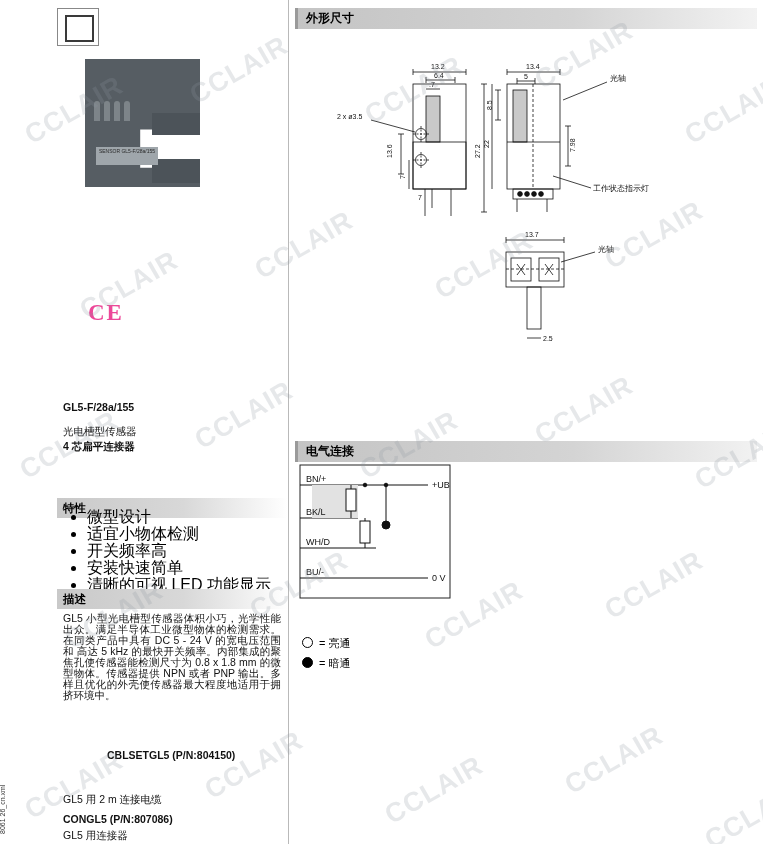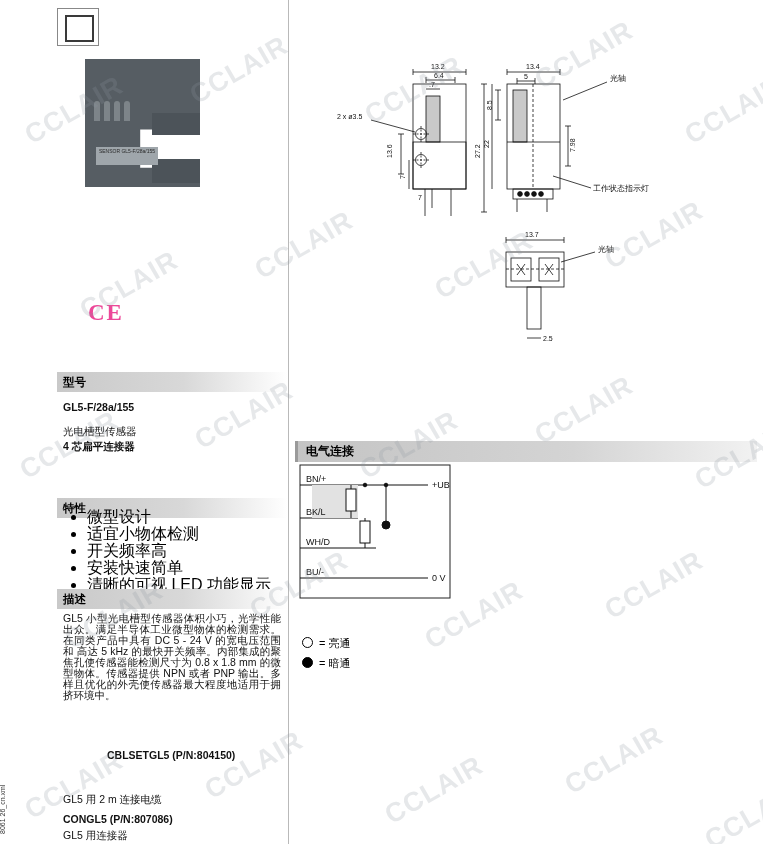--- a/index.html
+++ b/index.html
@@ -208,21 +208,20 @@
       <div class="sensor-fork-bot"></div>
       <div class="sensor-label">SENSOR GL5-F/28a/155</div>
       <div class="pin" style="left:34px; top:46px;"></div>
       <div class="pin" style="left:44px; top:46px;"></div>
       <div class="pin" style="left:54px; top:46px;"></div>
       <div class="pin" style="left:64px; top:46px;"></div>
     </div>
 
     <div class="ce-mark">CE</div>
 
-    <div class="sec-head" style="top:372px;">型号</div>
     <div class="left-text bold" style="top:400px;">GL5-F/28a/155</div>
     <div class="left-text" style="top:424px;">光电槽型传感器</div>
     <div class="left-text" style="top:439px;font-weight:bold;">4 芯扁平连接器</div>
 
     <div class="sec-head" style="top:498px;">特性</div>
     <ul class="feat" style="position:absolute; left:63px; top:500px; width:220px;">
       <li>微型设计</li>
       <li>适宜小物体检测</li>
       <li>开关频率高</li>
       <li>安装快速简单</li>
@@ -236,20 +235,21 @@
     <div class="left-text" style="top:792px;">GL5 用 2 m 连接电缆</div>
     <div class="left-text bold" style="top:812px;">CONGL5 (P/N:807086)</div>
     <div class="left-text" style="top:828px;">GL5 用连接器</div>
 
     <div class="side-code">8061 26_cn.xml</div>
   </div>
 
   <div class="vdiv"></div>
 
   <div class="right-col">
+    <div class="r-head" style="top:8px;">外形尺寸</div>
     <div class="r-head" style="top:441px;">电气连接</div>
   </div>
 
   <svg class="tech" width="470" height="320" style="left:295px; top:48px;">
     <g stroke="#111" fill="none" stroke-width="0.8" font-family="Liberation Sans, sans-serif" font-size="7">
 
       <rect x="118" y="36" width="53" height="105"></rect>
 
       <rect x="131" y="48" width="14" height="46" fill="#c9c9c9" stroke="#111"></rect>
       <rect x="118" y="94" width="53" height="47"></rect>

